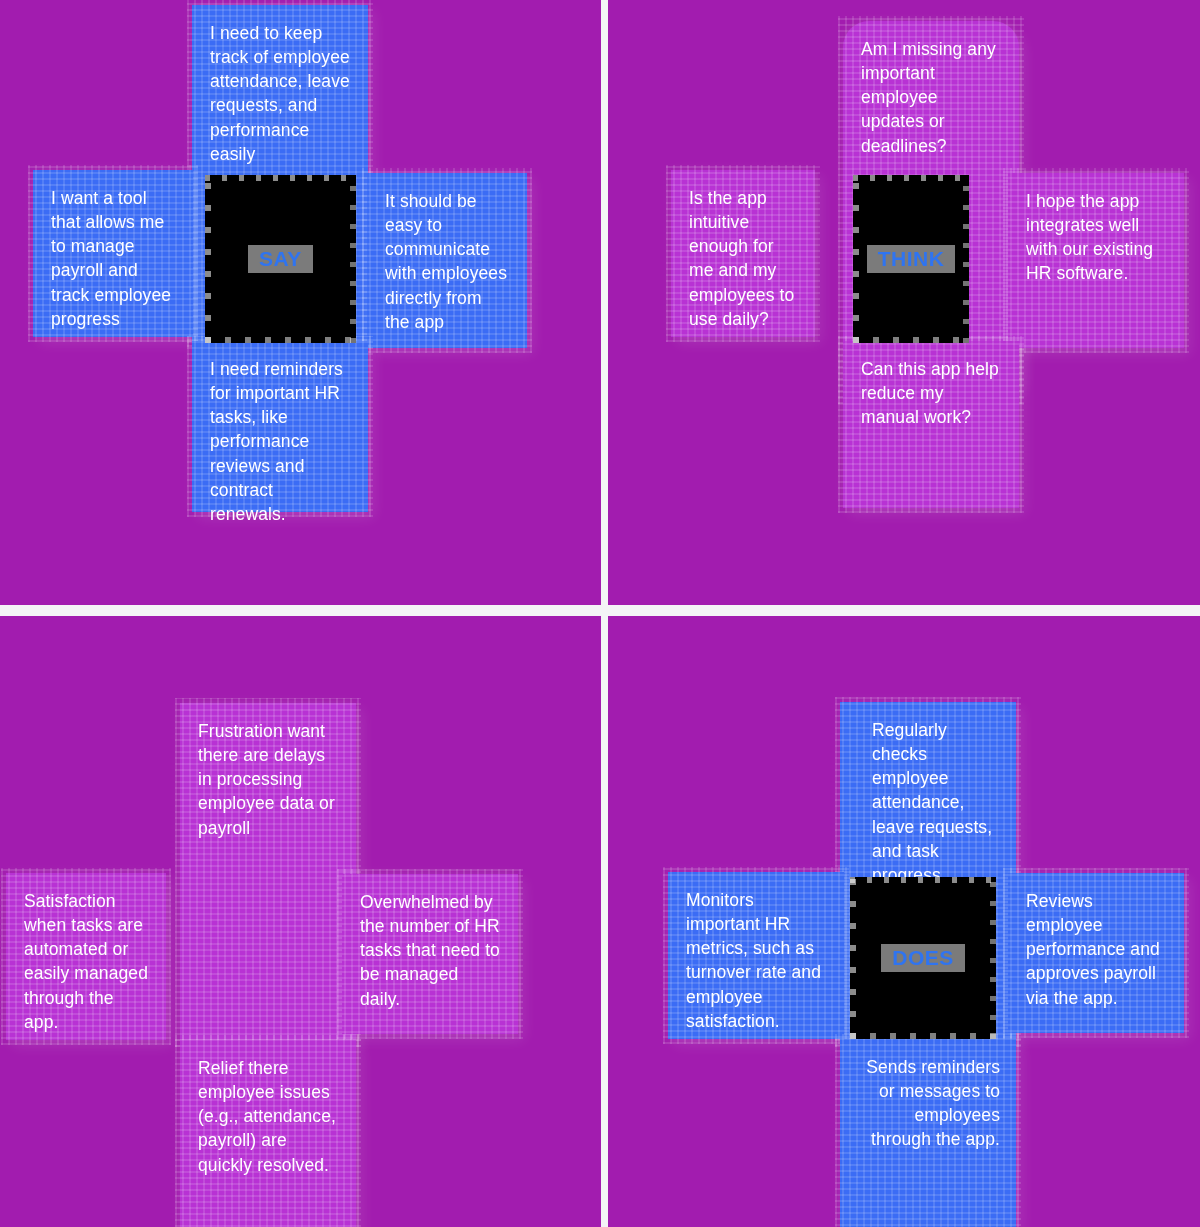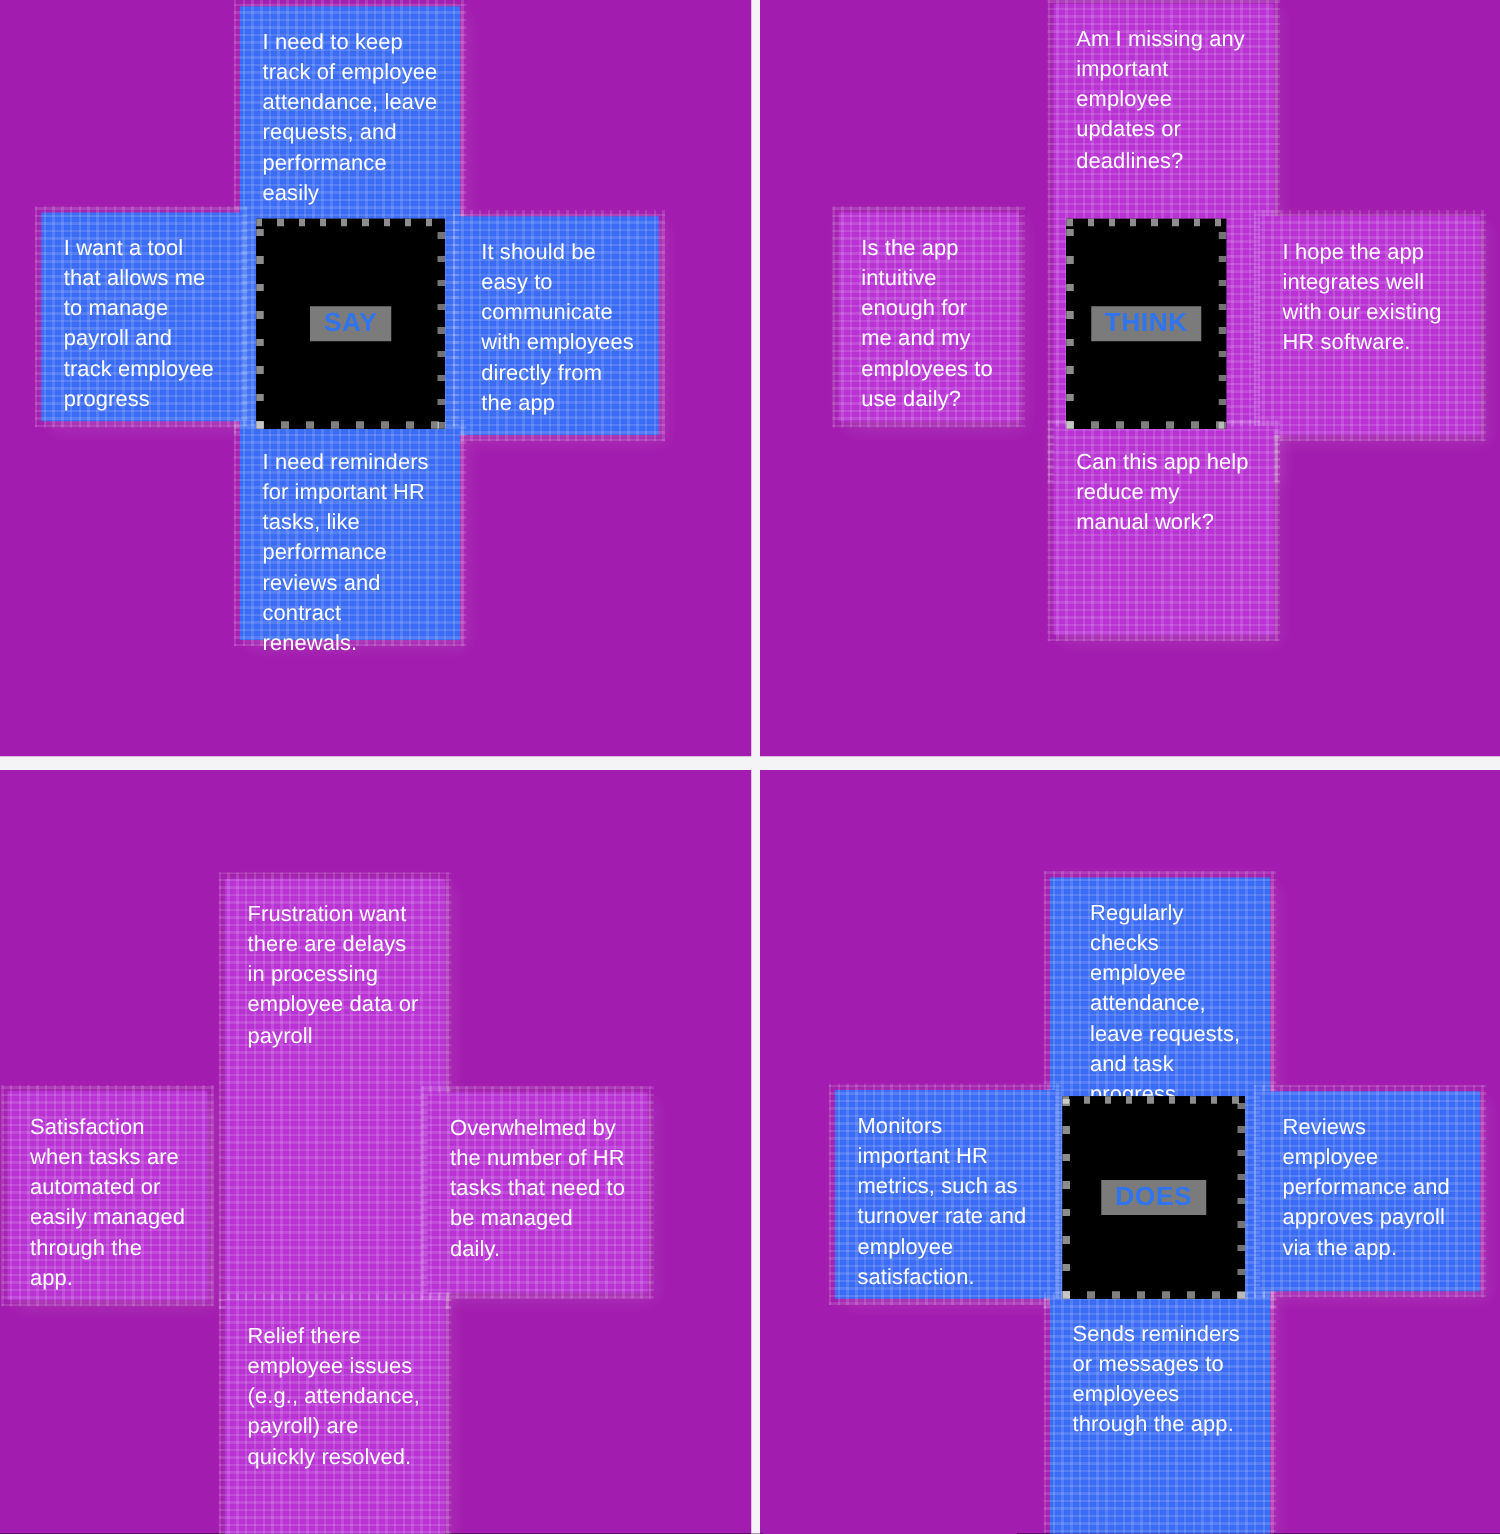--- a/index.html
+++ b/index.html
@@ -96,23 +96,23 @@
 
   
   .feel .pos-top    { left: 180px; top: 87px;  width: 176px; height: 339px; }
   .feel .pos-left   { left: 6px;  top: 257px; width: 160px; height: 167px; }
   .feel .pos-right  { left: 342px; top: 258px; width: 176px; height: 160px; }
   .feel .pos-bottom { left: 180px; top: 424px; width: 176px; height: 200px; }
 
   .does .pos-top    { left: 232px; top: 86px;  width: 176px; height: 340px; padding-left: 32px; }
   .does .pos-left   { left: 60px;  top: 256px; width: 176px; height: 167px; }
   .does .pos-right  { left: 400px; top: 257px; width: 176px; height: 160px; }
-  .does .pos-bottom { left: 232px; top: 423px; width: 176px; height: 188px; }
-
-  .think .pos-top    { left: 235px; top: 3px;   width: 176px; height: 378px; }
+  .does .pos-bottom { left: 232px; top: 423px; width: 176px; height: 188px; text-align: right; }
+
+  .think .pos-top    { left: 235px; top: 21px;   width: 176px; height: 378px; border-radius: 26px; }
   .think .pos-left   { left: 63px;  top: 170px; width: 144px; height: 167px; }
   .think .pos-right  { left: 400px; top: 173px; width: 176px; height: 175px; }
   .think .pos-bottom { left: 235px; top: 341px; width: 176px; height: 167px; }
 
   
   .center-box {
     position: absolute;
     width: 151px;
     height: 168px;
     background: #000000;
@@ -158,21 +158,21 @@
     font-weight: 700;
     font-size: 21px;
     letter-spacing: 0.5px;
     background: #7b7b7b;
     padding: 1px 11px;
     line-height: 1.25;
   }
 
   
   #quad-say   .center-box { left: 205px; top: 175px; }
-  #quad-think .center-box { left: 245px; top: 175px; width: 128px; }
+  #quad-think .center-box { left: 245px; top: 175px; width: 116px; }
   #quad-feel  .center-box { left: 190px; top: 261px; width: 146px; height: 162px; }
   #quad-does  .center-box { left: 242px; top: 261px; width: 146px; height: 162px; }
 </style>
 </head>
 <body>
 
 <div id="board">
 
   <div class="divider-v"></div>
   <div class="divider-h"></div>

